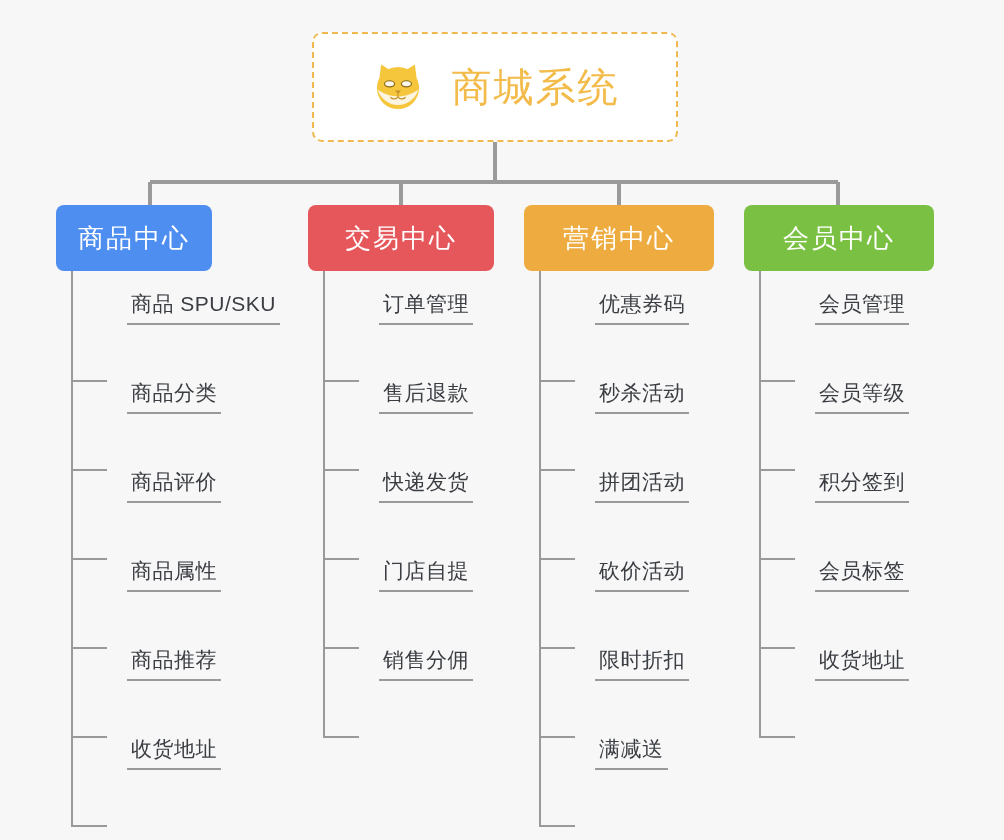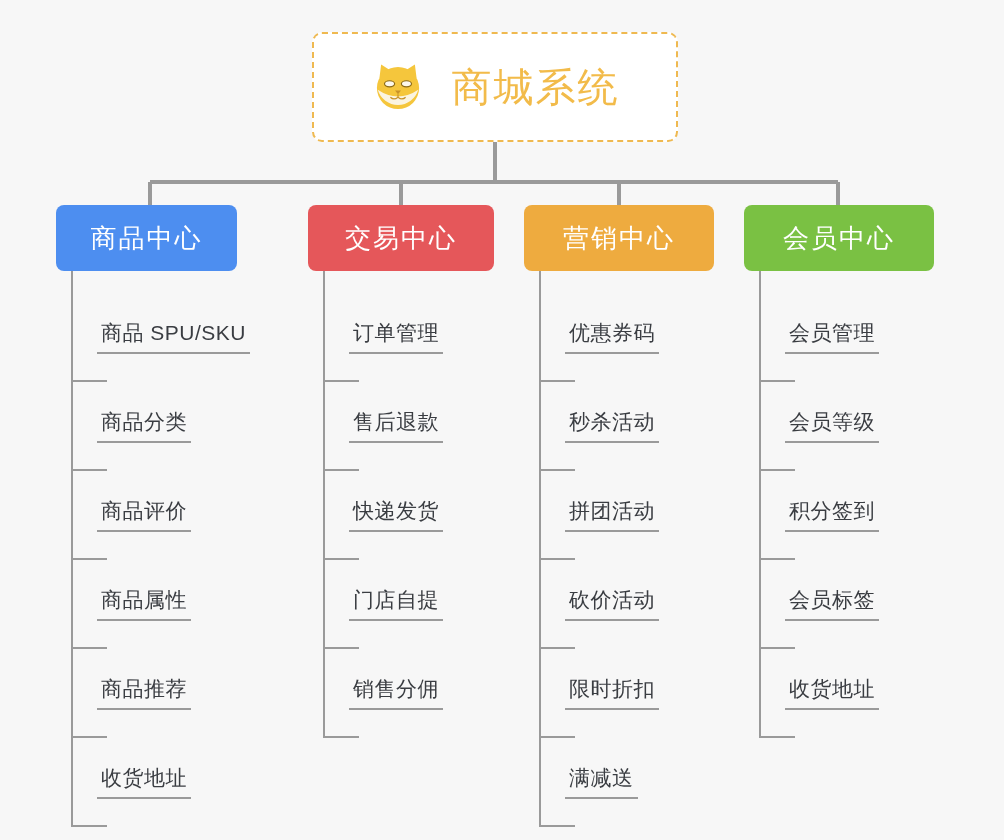--- a/index.html
+++ b/index.html
@@ -79,39 +79,39 @@
     height: 66px;
     border-radius: 8px;
     display: flex;
     align-items: center;
     justify-content: center;
     color: #ffffff;
     font-size: 26px;
     letter-spacing: 2px;
     white-space: nowrap;
   }
-  .column.c0 .cat-box { width: 181px; }
+  .column.c0 .cat-box { width: 156px; }
   .column.c1 .cat-box { width: 186px; }
   .column.c2 .cat-box { width: 190px; font-family: Liberation Serif, serif; }
   .column.c3 .cat-box { width: 190px; align-items: center; }
 
   
   .leaf-list {
     position: relative;
     margin-top: 0;
     padding-top: 22px;
     margin-left: 15px;
     border-left: 2px solid #9a9a9a;
   }
   .leaf {
     position: relative;
     height: 89px;
     display: flex;
-    align-items: center;
-    padding-left: 24px;
+    align-items: flex-start;
+    padding-left: 54px;
   }
   .leaf-label {
     font-size: 21px;
     color: #3a3d42;
     line-height: 1;
     padding: 0 4px 9px 4px;
     border-bottom: 2px solid #9a9a9a;
     white-space: nowrap;
     letter-spacing: 0.5px;
   }

